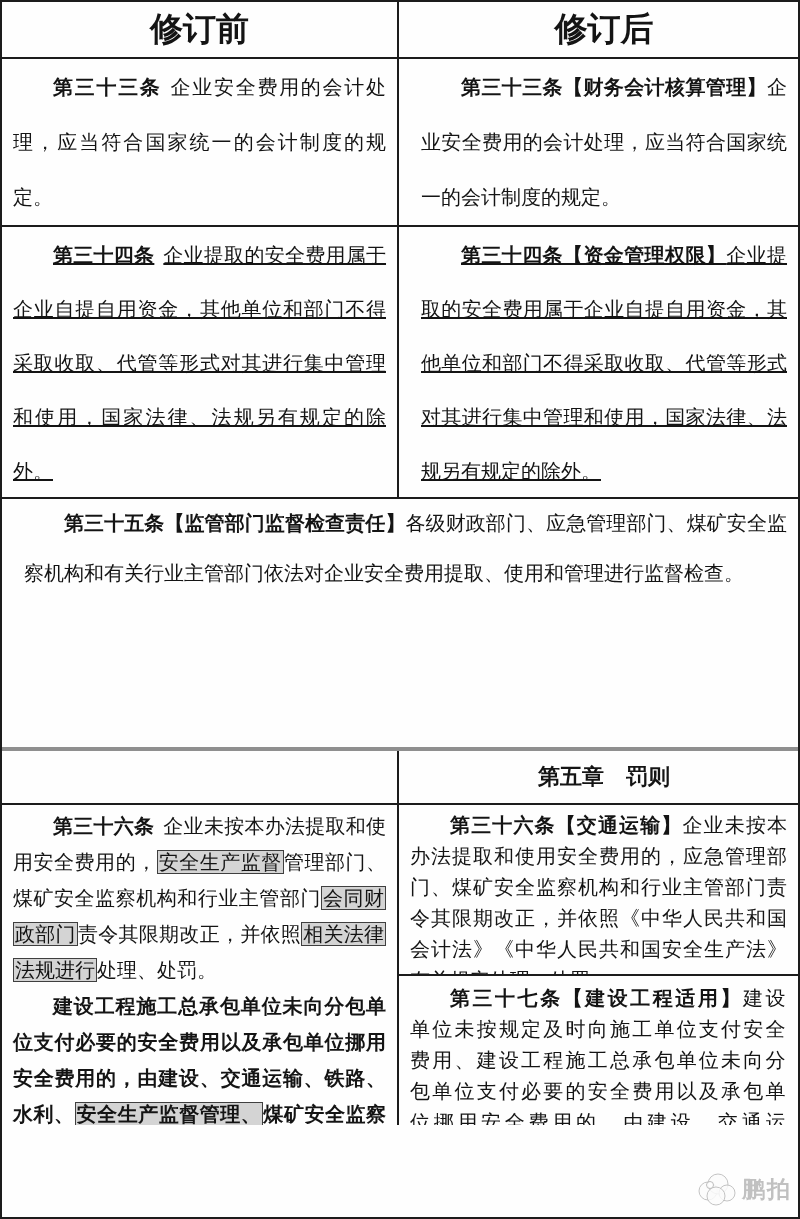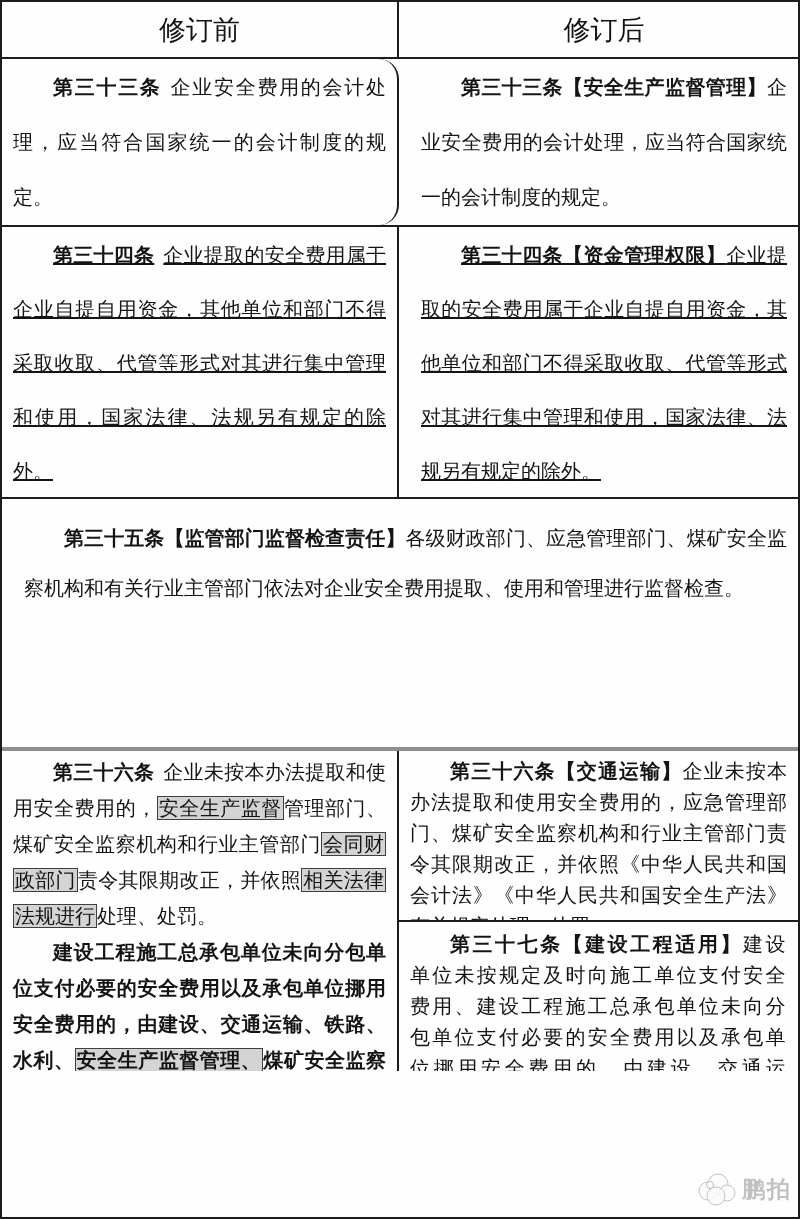--- a/index.html
+++ b/index.html
@@ -25,33 +25,33 @@
     padding: 0 11px;
     font-size: 20px;
     width: 373px; 
   }
   .cell.left  { border-right: 2px solid #1c1c1c; }
   .cell.right { width: 377px; flex: 1; border-right: none; margin-left: 11px; }
 
   .header-row { height: 55px; }
   .header-cell {
     display: flex; align-items: center; justify-content: center;
-    font-size: 27px; font-weight: normal;
+    font-size: 33px; font-weight: bold;
   }
 
   .r1 { height: 166px; }
   .r2 { height: 270px; text-decoration: underline; }
   .r3 { height: 248px; border-bottom: 4px solid #8f8f8f; }
   .r4 { height: 52px; }
   .r5 { height: 320px; }
 
-  .c-r1 { line-height: 55px; padding-top: 1px; border-radius: 20px; }
+  .c-r1 { line-height: 55px; padding-top: 1px; }
   .c-r2 { line-height: 54px; padding-top: 1px; }
   .c-r3L { line-height: 38px; padding-top: 2px; }
-  .c-r3R { line-height: 50px; padding-top: 14px; }
+  .c-r3R { line-height: 50px; padding-top: 1px; font-family: Liberation Mono, monospace; }
   .c-r4 {
     line-height: 52px; text-align: center;
     font-size: 22px; font-weight: bold;
   }
   .c-r5L { line-height: 36px; padding-top: 3px; }
   .c-r5R { line-height: 31px; padding-top: 5px; }
   .c-r6R { line-height: 31px; padding-top: 7px; letter-spacing: 1.5px; }
 
   .right-stack { display: flex; flex-direction: column; flex: 1; }
   .sub1 { height: 218px; border-bottom: 2px solid #1c1c1c; }
@@ -94,39 +94,43 @@
   <div class="row header-row">
     <div class="cell left header-cell">修订前</div>
     <div class="cell right header-cell">修订后</div>
   </div>
 
   <div class="row r1">
     <div class="cell left c-r1">
       <p><span class="num">第三十三条</span><span>企业安全费用的会计处理，应当符合国家统一的会计制度的规定。</span></p>
     </div>
     <div class="cell right c-r1">
-      <p><span class="num-tight">第三十三条</span><span class="bracket">【安全生产监督管理】</span><span>企业安全费用的会计处理，应当符合国家统一的会计制度的规定。</span></p>
+      <p><span class="num-tight">第三十三条</span><span class="bracket">【财务会计核算管理】</span><span>企业安全费用的会计处理，应当符合国家统一的会计制度的规定。</span></p>
     </div>
   </div>
 
   <div class="row r2">
     <div class="cell left c-r2">
       <p><span class="num">第三十四条</span><span>企业提取的安全费用属于企业自提自用资金，其他单位和部门不得采取收取、代管等形式对其进行集中管理和使用，国家法律、法规另有规定的除外。</span></p>
     </div>
     <div class="cell right c-r2">
       <p><span class="num-tight">第三十四条</span><span class="bracket">【资金管理权限】</span><span>企业提取的安全费用属于企业自提自用资金，其他单位和部门不得采取收取、代管等形式对其进行集中管理和使用，国家法律、法规另有规定的除外。</span></p>
     </div>
   </div>
 
   <div class="row r3">
     <div class="cell right c-r3R">
       <p><span class="num-tight">第三十五条</span><span class="bracket">【监管部门监督检查责任】</span><span>各级财政部门、应急管理部门、煤矿安全监察机构和有关行业主管部门依法对企业安全费用提取、使用和管理进行监督检查。</span></p>
     </div>
   </div>
 
+  <div class="row r4">
+    <div class="cell left"></div>
+    <div class="cell right c-r4">第五章　罚则</div>
+  </div>
 
   <div class="row r5">
     <div class="cell left c-r5L">
       <p><span class="num">第三十六条</span><span>企业未按本办法提取和使用安全费用的，</span><span class="hl">安全生产监督</span><span>管理部门、煤矿安全监察机构和行业主管部门</span><span class="hl">会同财政部门</span><span>责令其限期改正，并依照</span><span class="hl">相关法律法规进行</span><span>处理、处罚。</span></p>
       <p><span>建设工程施工总承包单位未向分包单位支付必要的安全费用以及承包单位挪用安全费用的，由建设、交通运输、铁路、水利、</span><span class="hl">安全生产监督管理、</span><span>煤矿安全监察等主管部门依照相关法规、规章进行处理、处罚。</span></p>
     </div>
     <div class="right-stack">
       <div class="cell c-r5R sub1">
         <p><span class="num-tight">第三十六条</span><span class="bracket">【交通运输】</span><span>企业未按本办法提取和使用安全费用的，应急管理部门、煤矿安全监察机构和行业主管部门责令其限期改正，并依照《中华人民共和国会计法》《中华人民共和国安全生产法》有关规定处理、处罚。</span></p>
       </div>

